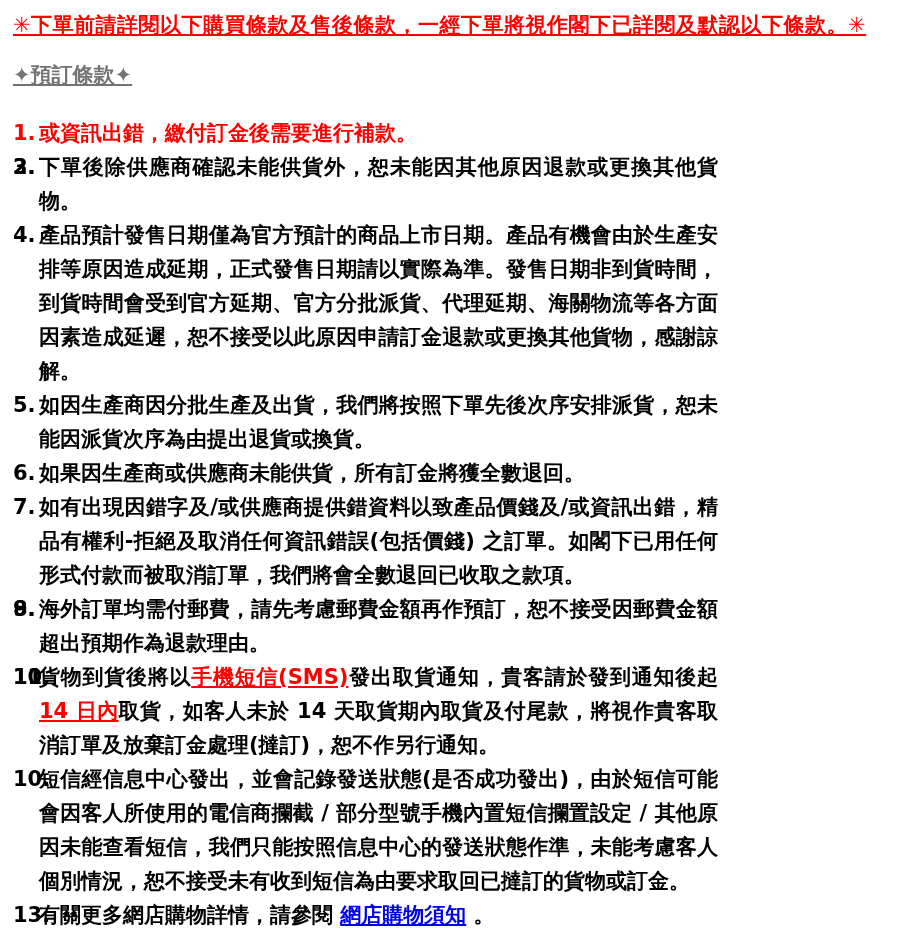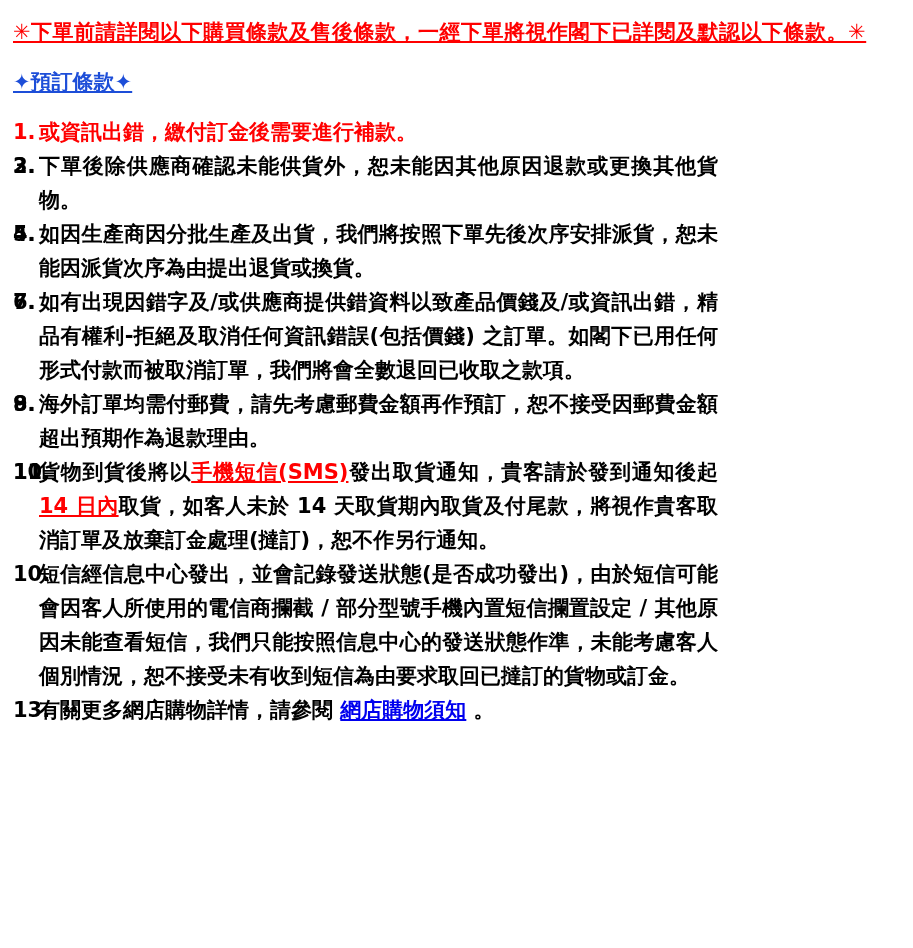--- a/index.html
+++ b/index.html
@@ -9,40 +9,40 @@
   }
   body {
     width: 913px;
     height: 948px;
     overflow: hidden;
     font-family: "DejaVu Sans", sans-serif;
     font-weight: bold;
     color: #000000;
   }
   .page {
-    padding: 15px 12px 0 13px;
+    padding: 8px 12px 0 13px;
     box-sizing: border-box;
     width: 730px;
     height: 948px;
   }
   .banner {
     color: #ff0000;
     text-decoration: underline;
     font-size: 21px;
     line-height: 34px;
     margin-bottom: 16px;
     white-space: nowrap;
     letter-spacing: 0.5px;
   }
   .heading {
-    color: #1d4ed8;
+    color: #737373;
     text-decoration: underline;
     font-size: 21px;
     line-height: 34px;
-    margin-bottom: 16px;
+    margin-bottom: 24px;
     display: inline-block;
   }
   ol.terms {
     list-style: none;
     margin: 0;
     padding: 0;
     font-size: 21px;
     line-height: 34px;
   }
   ol.terms li {
@@ -75,23 +75,23 @@
   <div class="banner">✳下單前請詳閱以下購買條款及售後條款，一經下單將視作閣下已詳閱及默認以下條款。✳</div>
 
   <div>
     <span class="heading">✦預訂條款✦</span>
   </div>
 
   <ol class="terms">
       <li class="red"><span class="num">1.</span><span class="txt"><span>或資訊出錯，繳付訂金後需要進行補款。</span></span></li>
       <li><span class="num">2.</span></li>
       <li><span class="num">3.</span><span class="txt"><span>下單後除供應商確認未能供貨外，恕未能因其他原因退款或更換其他貨物。</span></span></li>
-      <li><span class="num">4.</span></li>
+      <li><span class="num">4.</span><span class="txt"><span>產品預計發售日期僅為官方預計的商品上市日期。產品有機會由於生產安排等原因造成延期，正式發售日期請以實際為準。發售日期非到貨時間，到貨時間會受到官方延期、官方分批派貨、代理延期、海關物流等各方面因素造成延遲，恕不接受以此原因申請訂金退款或更換其他貨物，感謝諒解。</span></span></li>
       <li><span class="num">5.</span><span class="txt"><span>如因生產商因分批生產及出貨，我們將按照下單先後次序安排派貨，恕未能因派貨次序為由提出退貨或換貨。</span></span></li>
-      <li><span class="num">6.</span></li>
+      <li><span class="num">6.</span><span class="txt"><span>如果因生產商或供應商未能供貨，所有訂金將獲全數退回。</span></span></li>
       <li><span class="num">7.</span><span class="txt"><span>如有出現因錯字及/或供應商提供錯資料以致產品價錢及/或資訊出錯，精品有權利-拒絕及取消任何資訊錯誤(包括價錢) 之訂單。如閣下已用任何形式付款而被取消訂單，我們將會全數退回已收取之款項。</span></span></li>
       <li><span class="num">8.</span></li>
       <li><span class="num">9.</span><span class="txt"><span>海外訂單均需付郵費，請先考慮郵費金額再作預訂，恕不接受因郵費金額超出預期作為退款理由。</span></span></li>
       <li><span class="num">10.</span></li>
       <li><span class="num">11.</span><span class="txt"><span>貨物到貨後將以</span><span class="red-underline">手機短信(SMS)</span><span>發出取貨通知，貴客請於發到通知後起 </span><span class="red-underline">14 日內</span><span>取貨，如客人未於 14 天取貨期內取貨及付尾款，將視作貴客取消訂單及放棄訂金處理(撻訂)，恕不作另行通知。</span></span></li>
       <li><span class="num">10.</span><span class="txt"><span>短信經信息中心發出，並會記錄發送狀態(是否成功發出)，由於短信可能會因客人所使用的電信商攔截 / 部分型號手機內置短信攔置設定 / 其他原因未能查看短信，我們只能按照信息中心的發送狀態作準，未能考慮客人個別情況，恕不接受未有收到短信為由要求取回已撻訂的貨物或訂金。</span></span></li>
       <li><span class="num">13.</span><span class="txt"><span>有關更多網店購物詳情，請參閱 </span><a href="#" class="notice-link">網店購物須知</a><span> 。</span></span></li>
     </ol>
 </div>
 

